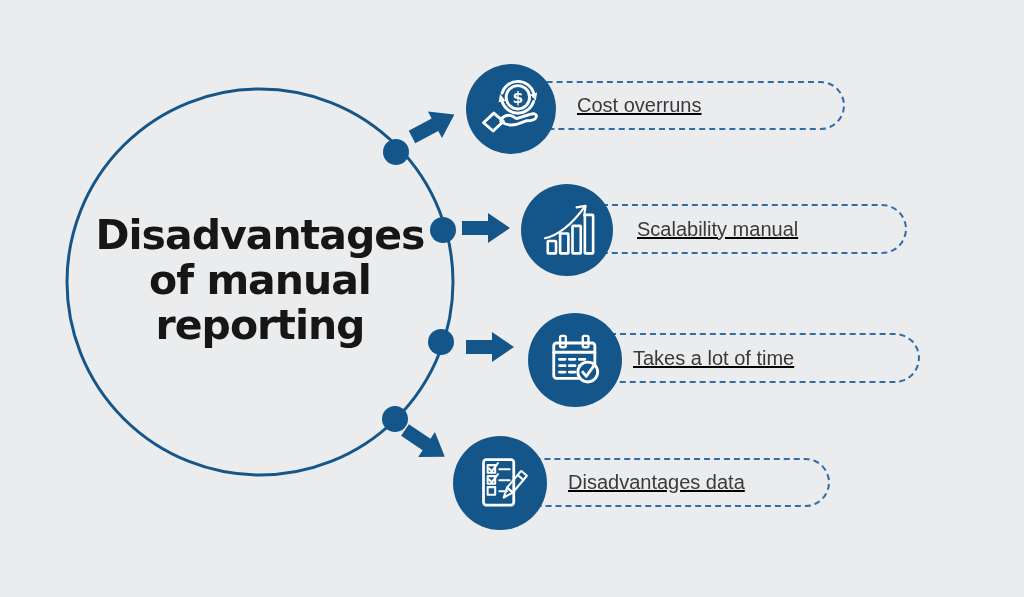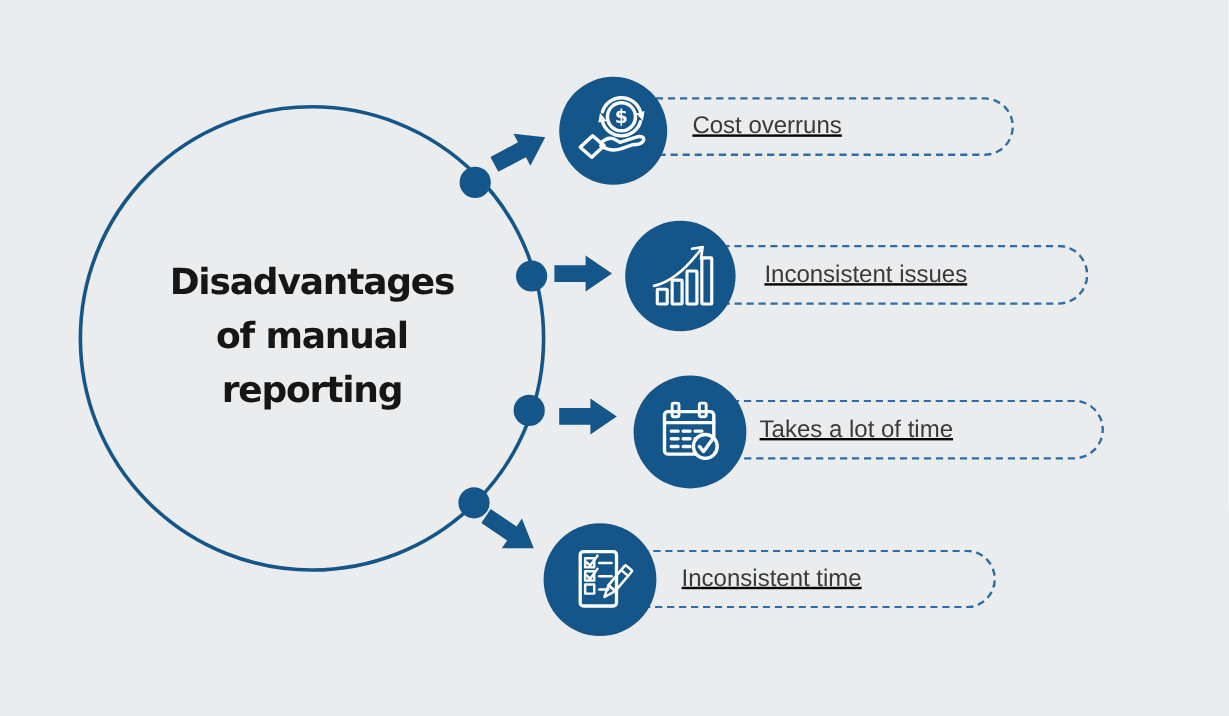--- a/index.html
+++ b/index.html
@@ -5,21 +5,21 @@
   html,body { margin:0; padding:0; }
   .canvas {
     position:relative; width:1024px; height:597px;
     background:#EBECEE; overflow:hidden;
     font-family:"Liberation Sans", sans-serif;
   }
   .connector-layer { position:absolute; left:0; top:0; width:1024px; height:597px; }
   .title {
     position:absolute; left:58px; top:213px; width:404px;
     text-align:center; font-family:"DejaVu Sans", sans-serif;
-    font-weight:bold; font-size:30px; line-height:45px; letter-spacing:-1px;
+    font-weight:bold; font-size:41px; line-height:45px; letter-spacing:-1px;
     color:#161616; white-space:pre-line;
   }
   .pill {
     position:absolute; box-sizing:border-box;
     border:2px dashed #2E6DA8; border-radius:27px;
     display:flex; align-items:center;text-decoration:underline;
   }
   .pill .label { font-size:20px; color:#3A3A3A; }
   .pill-1 { left:512px; top:81px;  width:333px; height:49px; padding-left:63px; }
   .pill-2 { left:567px; top:204px; width:340px; height:50px; padding-left:68px; }
@@ -74,21 +74,21 @@
       </g>
       <g fill="#FFFFFF" stroke="none">
         <polygon points="86,24 76,27 84,36"></polygon>
         <polygon points="30,38 40,36 32,26"></polygon>
       </g>
       <text x="58" y="39" text-anchor="middle" fill="#FFFFFF" font-family="DejaVu Sans, sans-serif" font-size="23" font-weight="bold">$</text>
     </svg>
   </div>
 
   <div class="pill pill-2">
-    <span class="label">Inconsistent issues</span>
+    <span class="label">Scalability manual</span>
   </div>
   <div class="icon-circle circle-2">
     <svg width="66" height="66" viewBox="0 0 96 96">
       <g stroke="#FFFFFF" stroke-width="3.8" fill="none" stroke-linecap="round" stroke-linejoin="round">
         <rect x="20" y="64" width="12" height="18" rx="1"></rect>
         <rect x="38" y="53" width="12" height="29" rx="1"></rect>
         <rect x="56" y="42" width="12" height="40" rx="1"></rect>
         <rect x="74" y="26" width="12" height="56" rx="1"></rect>
         <path d="M 16 60 C 34 56 52 44 74 14" stroke-width="3.2"></path>
         <polyline points="62,15 75,13 73,27" stroke-width="3.2"></polyline>
@@ -109,21 +109,21 @@
         <line x1="26" y1="47" x2="66" y2="47" stroke-dasharray="8 6"></line>
         <line x1="26" y1="56" x2="66" y2="56" stroke-dasharray="8 6"></line>
         <line x1="26" y1="65" x2="56" y2="65" stroke-dasharray="8 6"></line>
       </g>
       <circle cx="66" cy="65" r="14" fill="#15568A" stroke="#FFFFFF" stroke-width="4"></circle>
       <polyline points="59,65 64,71 74,57" fill="none" stroke="#FFFFFF" stroke-width="4" stroke-linecap="round" stroke-linejoin="round"></polyline>
     </svg>
   </div>
 
   <div class="pill pill-4">
-    <span class="label">Inconsistent time</span>
+    <span class="label">Disadvantages data</span>
   </div>
   <div class="icon-circle circle-4">
     <svg width="66" height="66" viewBox="0 0 96 96">
       <g stroke="#FFFFFF" fill="none" stroke-linecap="round" stroke-linejoin="round">
         <rect x="24" y="14" width="44" height="66" rx="4" stroke-width="4"></rect>
         <rect x="30" y="22" width="11" height="11" stroke-width="3"></rect>
         <rect x="30" y="38" width="11" height="11" stroke-width="3"></rect>
         <rect x="30" y="54" width="11" height="11" stroke-width="3"></rect>
         <polyline points="32,27 36,31 45,19" stroke-width="3"></polyline>
         <polyline points="32,43 36,47 45,35" stroke-width="3"></polyline>

